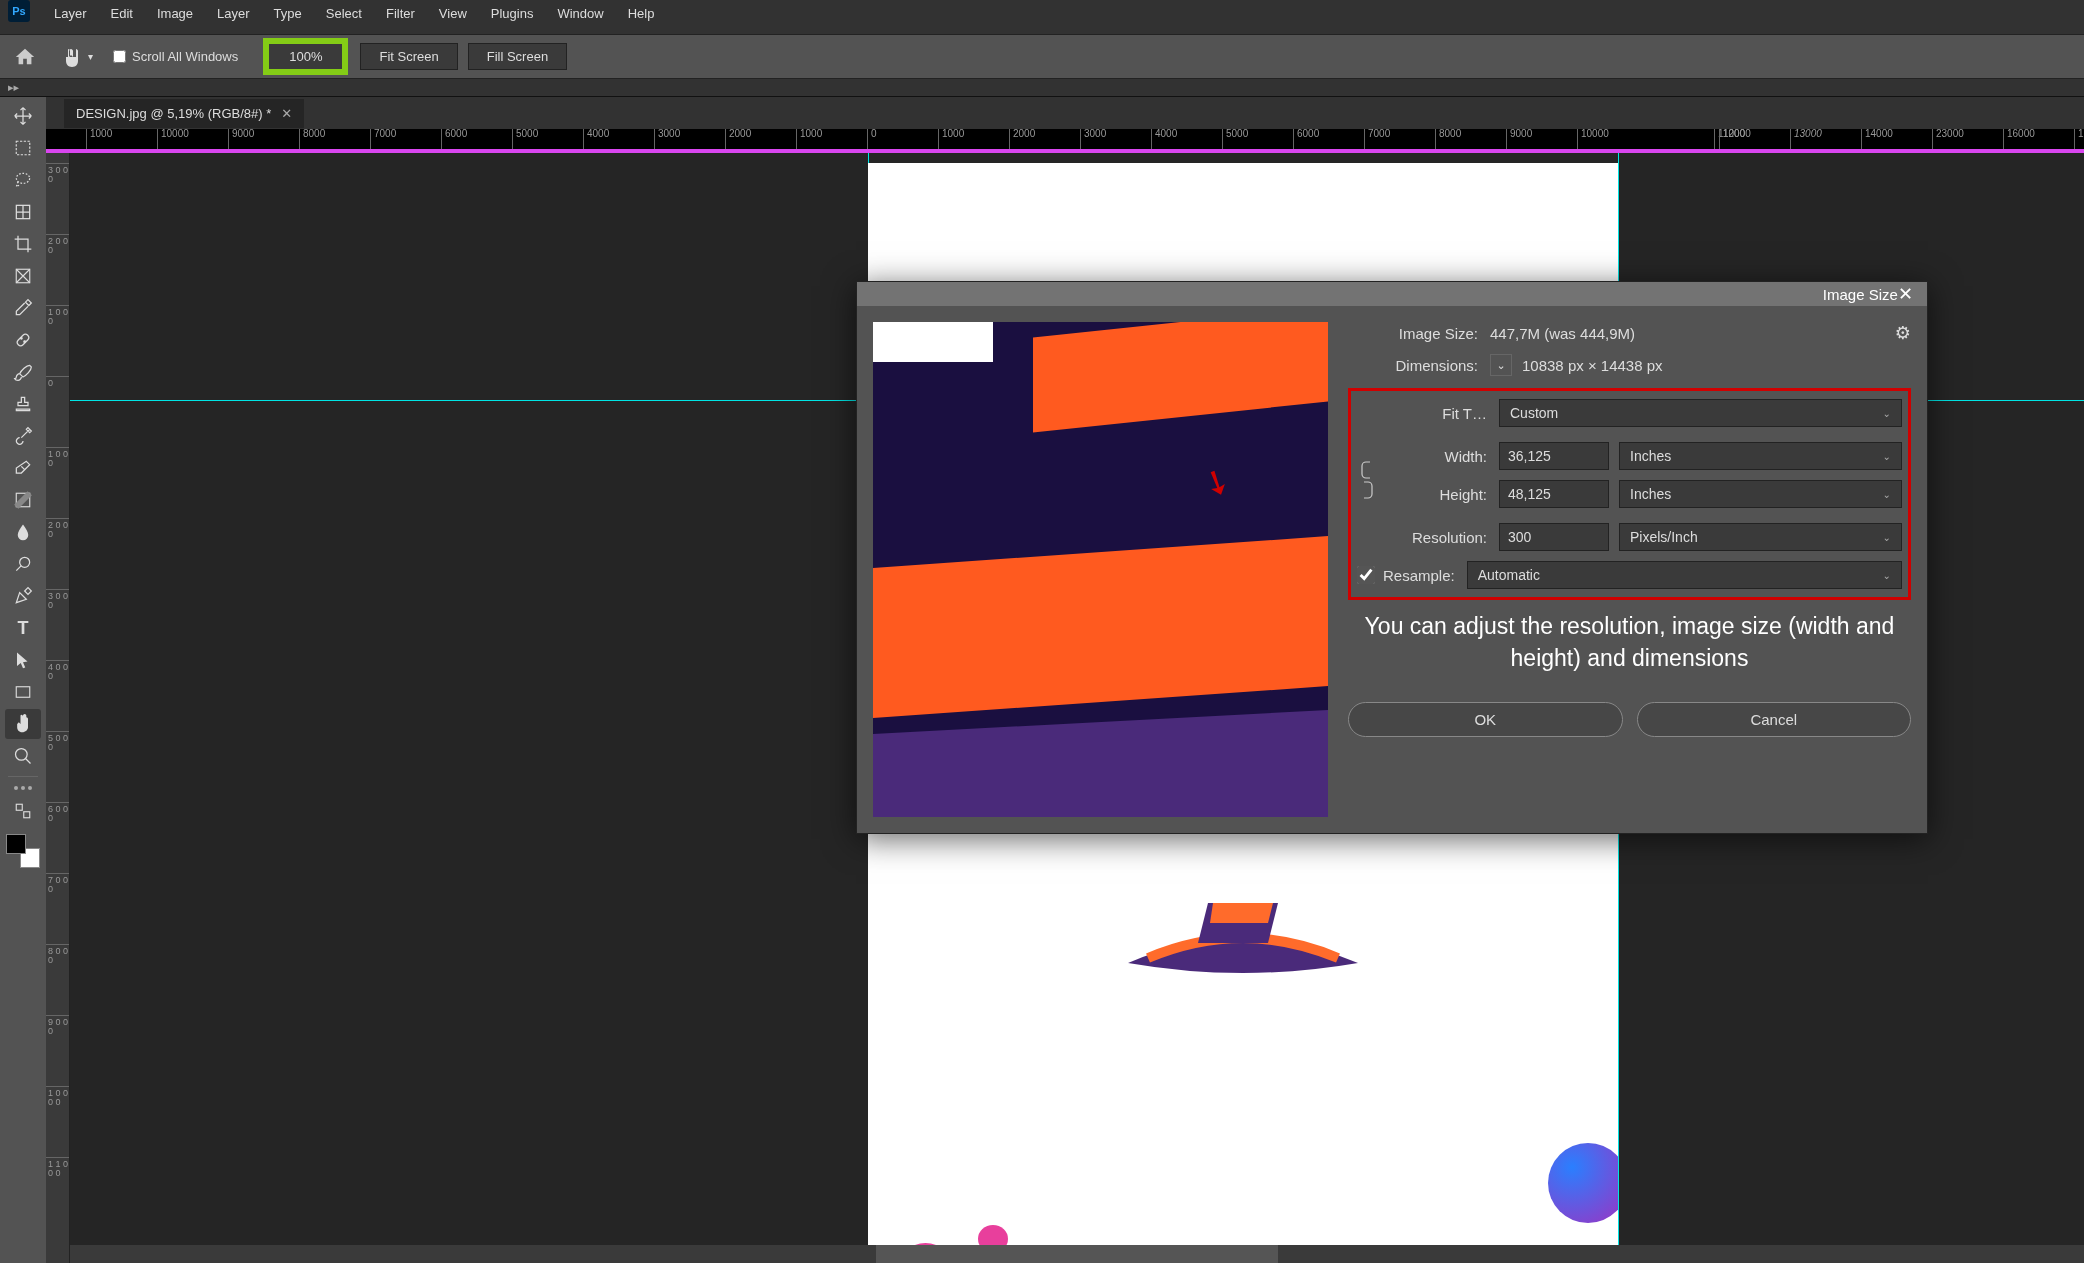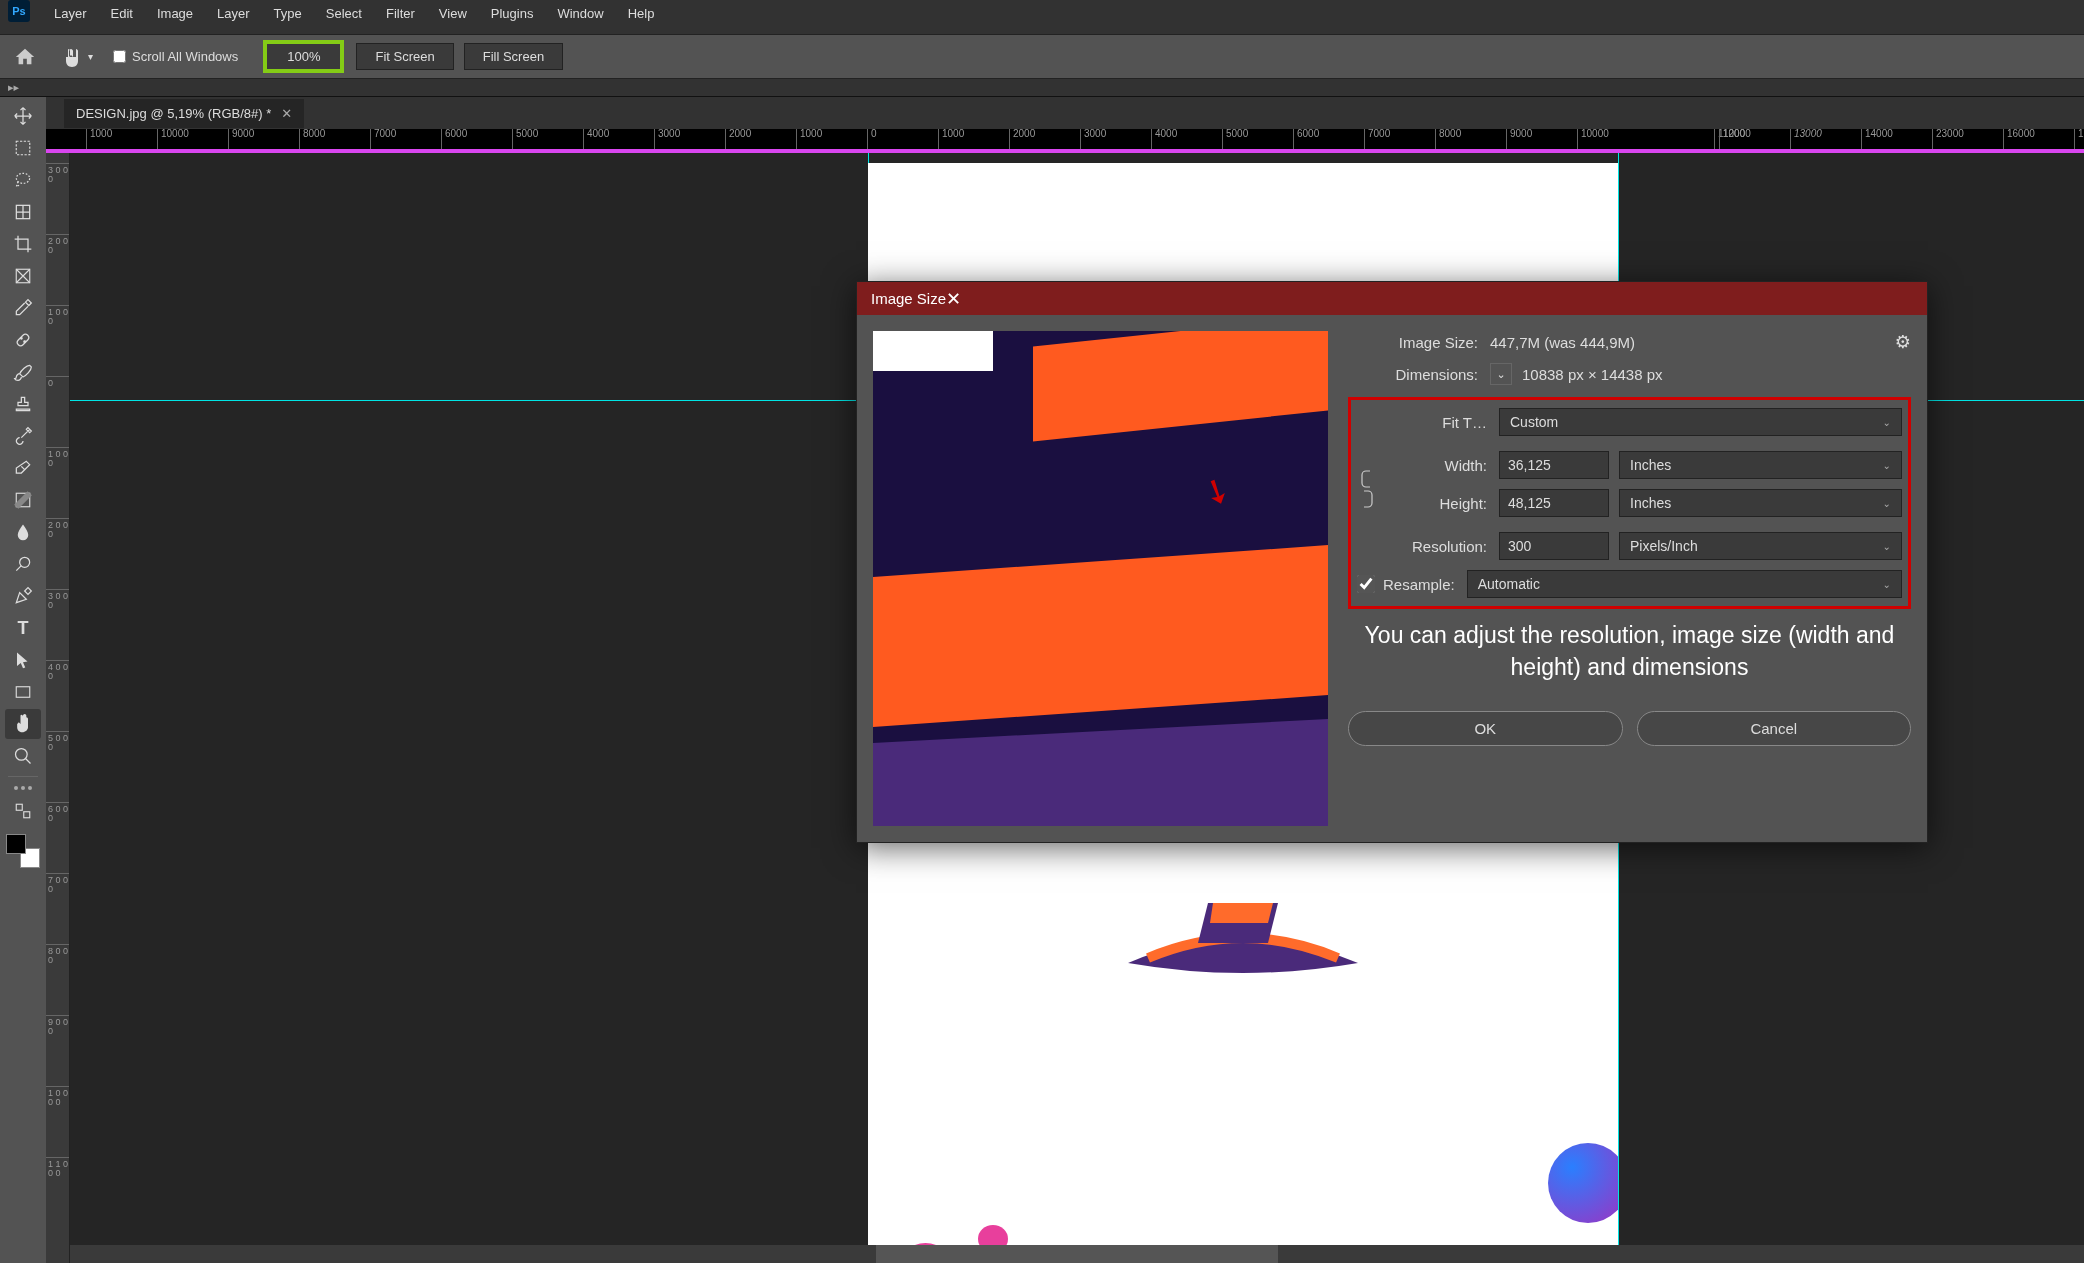--- a/index.html
+++ b/index.html
@@ -11,21 +11,21 @@
 .menu-item { padding:6px 10px; color:#ddd; cursor:pointer; }
 
 
 .optionsbar { height:45px; background:#535353; display:flex; align-items:center; padding:0 10px; border-top:1px solid #222; border-bottom:1px solid #222; }
 .home-icon { width:30px; height:30px; display:flex; align-items:center; justify-content:center; margin-right:20px; }
 .hand-opt { display:flex; align-items:center; margin-right:20px; }
 .hand-opt svg { width:24px; height:24px; }
 .caret-down { margin-left:4px; font-size:10px; }
 .opt-check { display:flex; align-items:center; margin-right:25px; }
 .opt-check input { margin-right:6px; }
-.opt-zoom { background:#3a3a3a; border:4px solid #84cc16; padding:5px 20px; margin-right:12px; color:#ddd; }
+.opt-zoom { background:#3a3a3a; border:6px solid #84cc16; padding:5px 20px; margin-right:12px; color:#ddd; }
 .opt-btn { background:#3a3a3a; border:1px solid #222; padding:5px 18px; margin-right:10px; color:#ddd; cursor:pointer; }
 
 
 .collapse-row { height:18px; background:#323232; display:flex; align-items:center; padding-left:8px; border-bottom:1px solid #111; }
 
 
 .main { position:absolute; top:97px; left:0; right:0; bottom:0; display:flex; }
 
 
 .tools { width:46px; background:#535353; display:flex; flex-direction:column; align-items:center; padding-top:4px; gap:2px; }
@@ -55,21 +55,21 @@
 .hat { width:290px; height:80px; position:relative; }
 .brand { font-size:62px; font-weight:900; color:#1a1450; font-family:Georgia,serif; letter-spacing:-1px; }
 .tm { font-size:26px; font-weight:600; color:#1a1450; margin-left:8px; vertical-align:top; }
 .blob1 { position:absolute; width:80px; height:80px; border-radius:50%; background:radial-gradient(circle at 30% 30%, #2a7fff, #a030c0); }
 .blob2 { position:absolute; width:55px; height:50px; border-radius:50%; background:#e83f9c; }
 .scrollbar-h { position:absolute; left:24px; right:0; bottom:0; height:18px; background:#3a3a3a; }
 .scrollbar-h .thumb { position:absolute; height:100%; background:#555; }
 
 
 .dlg { position:absolute; background:#535353; border:1px solid #222; box-shadow:0 5px 30px rgba(0,0,0,0.6); }
-.dlg-title { height:33px; background:#7f1d1d; display:flex; align-items:center; padding:0 14px; color:#fff; font-size:15px; justify-content:flex-start; }
+.dlg-title { height:24px; background:#737373; display:flex; align-items:center; padding:0 14px; color:#fff; font-size:15px; justify-content:flex-end; }
 .dlg-close { font-size:18px; cursor:pointer; }
 .dlg-body { padding:16px; display:flex; gap:20px; }
 .dlg-preview { width:455px; height:495px; background:#1a0f40; position:relative; overflow:hidden; flex-shrink:0; }
 .pv-stripe { position:absolute; left:0; right:0; }
 .dlg-panel { flex:1; display:flex; flex-direction:column; font-size:15px; }
 .dlg-row { display:flex; align-items:center; margin-bottom:10px; }
 .dlg-row label { width:130px; text-align:right; margin-right:12px; color:#ddd; }
 .dlg-row .val { color:#ddd; }
 .dlg-input { width:110px; background:#3a3a3a; border:1px solid #222; color:#ddd; padding:5px 8px; font-size:14px; }
 .dlg-select { flex:1; background:#3a3a3a; border:1px solid #222; color:#ddd; padding:5px 10px; font-size:14px; display:flex; justify-content:space-between; align-items:center; margin-left:10px; }

